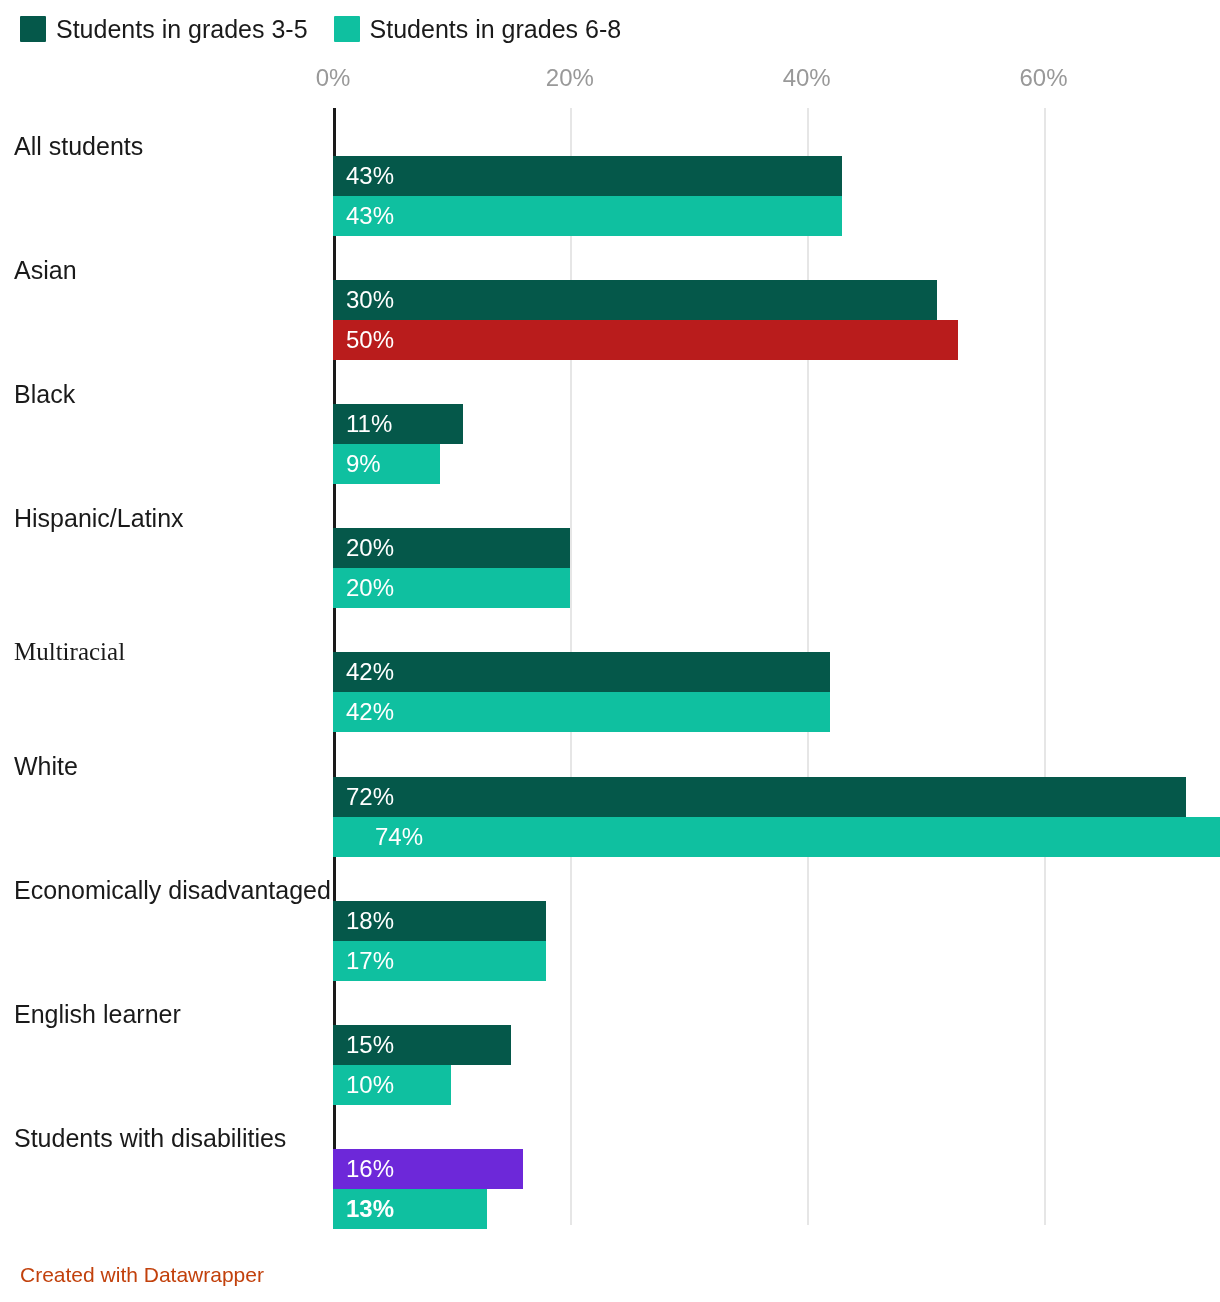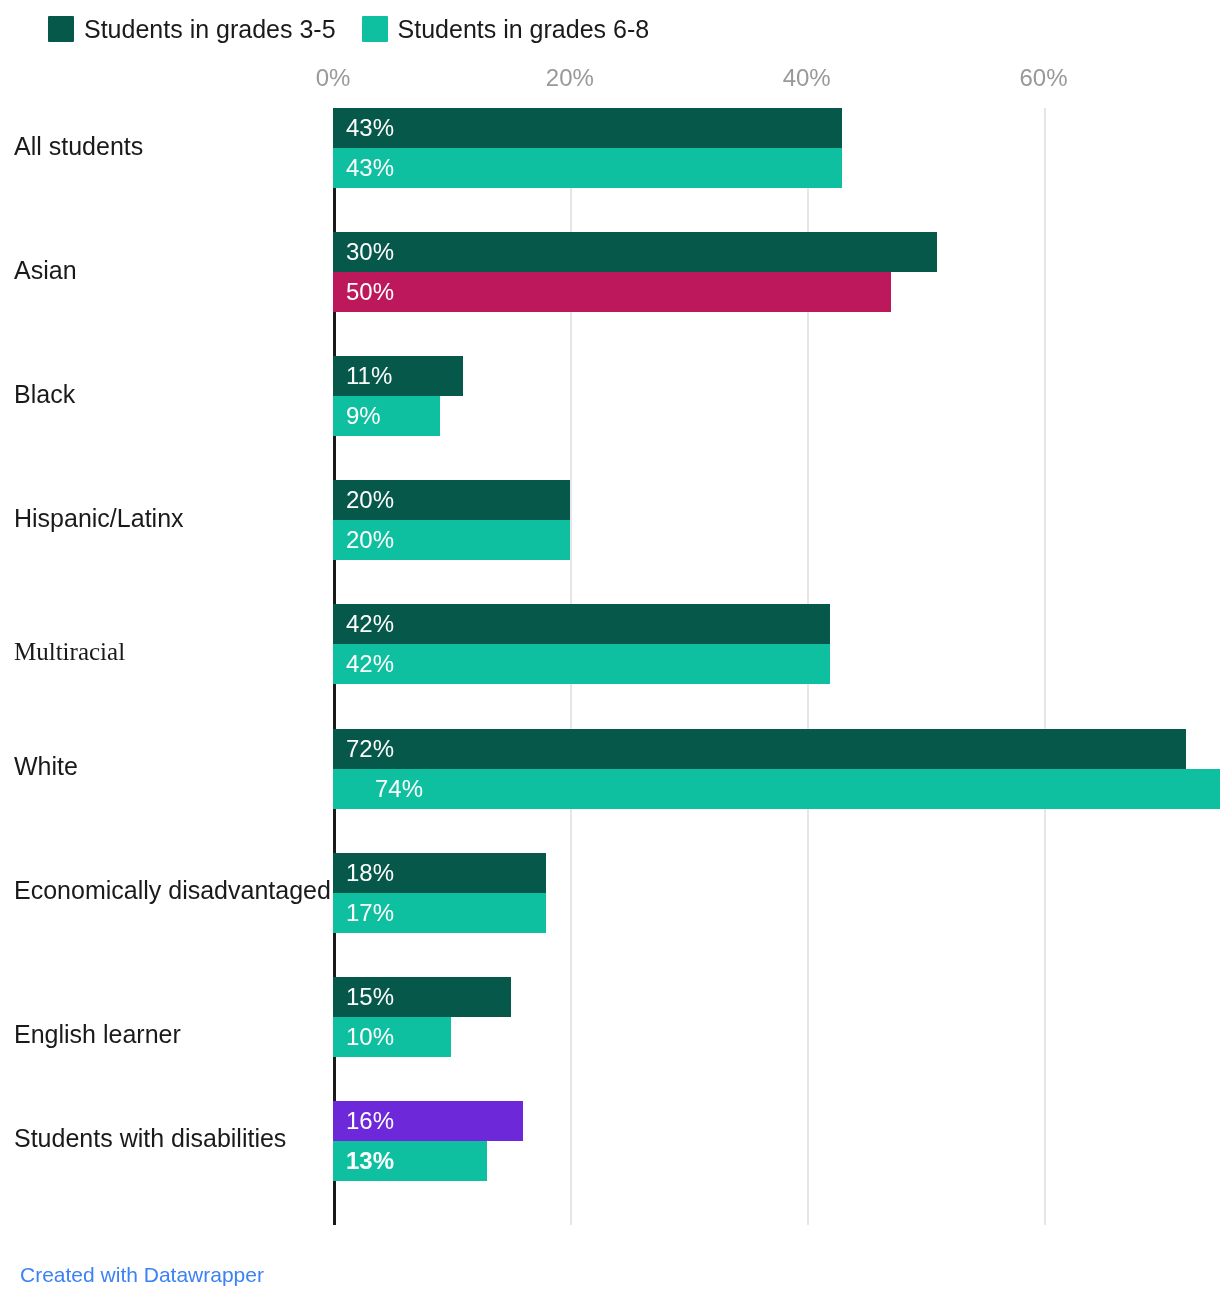--- a/index.html
+++ b/index.html
@@ -9,21 +9,21 @@
     background:#ffffff;
     font-family:"Liberation Sans", sans-serif;
     color:#1a1a1a;
     overflow:hidden;
   }
   .chart-root{position:relative;width:1220px;height:1302px;}
 
   
   .legend{
     position:absolute;left:20px;top:16px;
-    display:flex;align-items:center;gap:26px;margin-left:28px;
+    display:flex;align-items:center;gap:26px;
   }
   .legend-item{display:flex;align-items:center;gap:10px;}
   .legend-swatch{width:26px;height:26px;display:block;border-radius:1px;}
   .legend-label{font-size:25px;line-height:26px;color:#1a1a1a;white-space:nowrap;}
 
   
   .axis-ticks{position:absolute;left:0;top:62px;width:1220px;height:32px;}
   .tick-label{
     position:absolute;top:0;
     font-size:24px;line-height:32px;color:#999999;
@@ -38,21 +38,21 @@
     width:887px;height:1117px;
   }
   .gridline{
     position:absolute;top:0;bottom:0;width:2px;background:#e6e6e6;
   }
   .zeroline{
     position:absolute;top:0;bottom:0;left:0;width:3px;background:#1a1a1a;
   }
 
   
-  .row{position:absolute;left:0;width:100%;height:80px;}
+  .row{position:absolute;left:0;width:100%;height:80px;margin-top:48px;}
   .bar{
     position:absolute;left:0;height:40px;
     display:flex;align-items:center;
   }
   .bar.s0{top:0;background:#05584a;}
   .bar.s1{top:40px;background:#0fc0a0;}
   .bar-value{
     color:#ffffff;font-size:24px;line-height:24px;
     margin-left:13px;white-space:nowrap;
   }
@@ -61,21 +61,21 @@
   .cat-labels{position:absolute;left:0;top:108px;width:318px;height:1117px;}
   .cat-label{
     position:absolute;right:0;left:14px;
     height:40px;display:flex;align-items:center;
     font-size:25px;color:#1a1a1a;white-space:nowrap;
   }
 
   
   .footer{
     position:absolute;left:20px;top:1262px;
-    font-size:21px;line-height:26px;color:#3b82f6;
+    font-size:21px;line-height:26px;color:#c2410c;
   }
 </style>
 </head>
 <body>
 
 <div class="chart-root">
 
   <div class="legend">
       <div class="legend-item">
         <span class="legend-swatch" style="background: rgb(5, 88, 74);"></span>
@@ -104,21 +104,21 @@
           <span class="bar-value">43%</span>
         </div>
         <div class="bar s1" style="width: 509.226px; background: rgb(15, 192, 160);">
           <span class="bar-value">43%</span>
         </div>
       </div>
       <div class="row" style="top: 124.111px;">
         <div class="bar s0" style="width: 603.965px; background: rgb(5, 88, 74);">
           <span class="bar-value">30%</span>
         </div>
-        <div class="bar s1" style="width: 558px; background: #be185d;">
+        <div class="bar s1" style="width: 625px; background: #b91c1c;">
           <span class="bar-value">50%</span>
         </div>
       </div>
       <div class="row" style="top: 248.222px;">
         <div class="bar s0" style="width: 130.267px; background: rgb(5, 88, 74);">
           <span class="bar-value">11%</span>
         </div>
         <div class="bar s1" style="width: 106.582px; background: rgb(15, 192, 160);">
           <span class="bar-value">9%</span>
         </div>
@@ -174,18 +174,18 @@
     </div>
 
   <div class="cat-labels">
       <div class="cat-label" style="top: 18px;">All students</div>
       <div class="cat-label" style="top: 142.111px;">Asian</div>
       <div class="cat-label" style="top: 266.222px;">Black</div>
       <div class="cat-label" style="top: 390.333px;">Hispanic/Latinx</div>
       <div class="cat-label" style="top: 524px; font-family: Liberation Serif, serif;">Multiracial</div>
       <div class="cat-label" style="top: 638.556px;">White</div>
       <div class="cat-label" style="top: 762.667px;">Economically disadvantaged</div>
-      <div class="cat-label" style="top: 886.778px; margin-top: 20px;">English learner</div>
+      <div class="cat-label" style="top: 886.778px;">English learner</div>
       <div class="cat-label" style="top: 1010.89px;">Students with disabilities</div>
     </div>
 
   <div class="footer">Created with Datawrapper</div>
 </div>
 
 </body></html>

